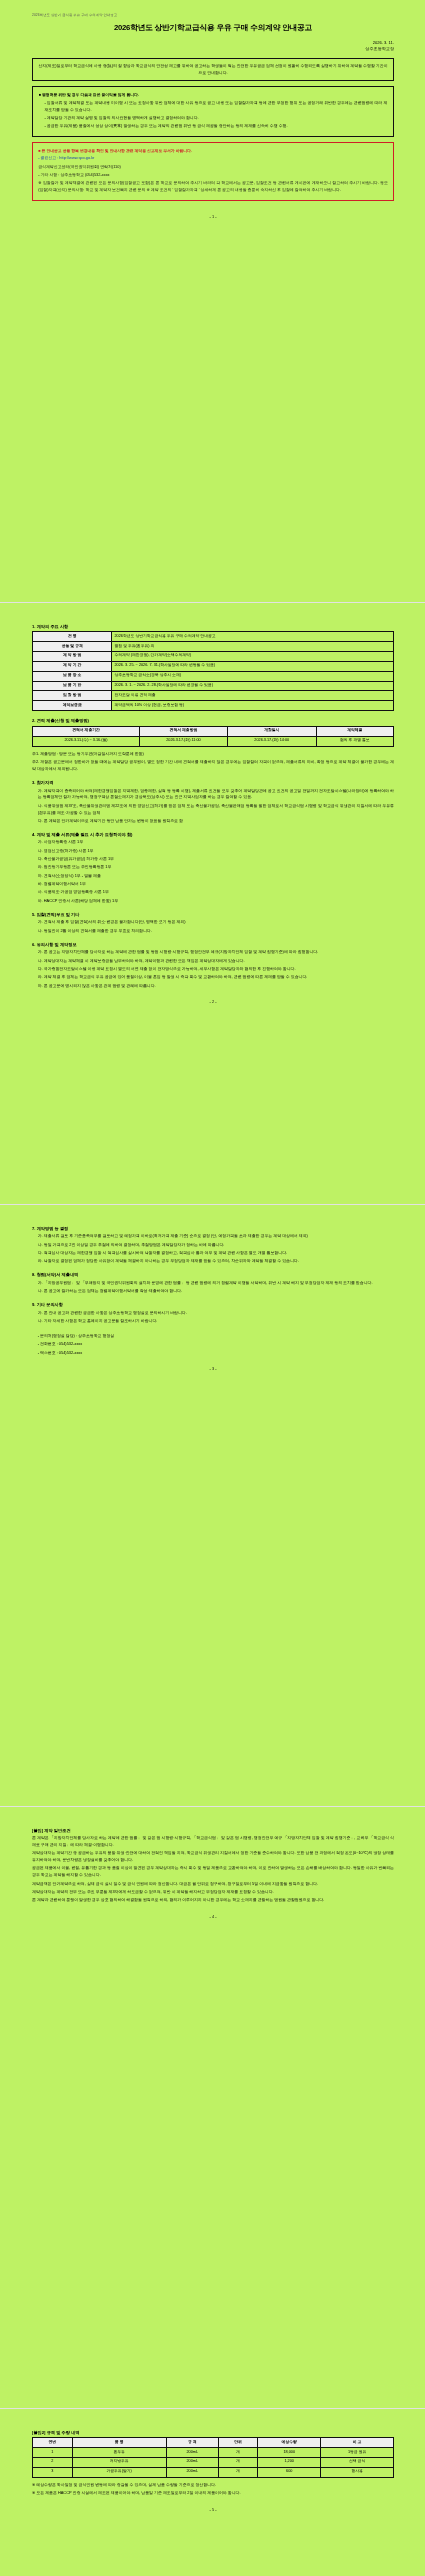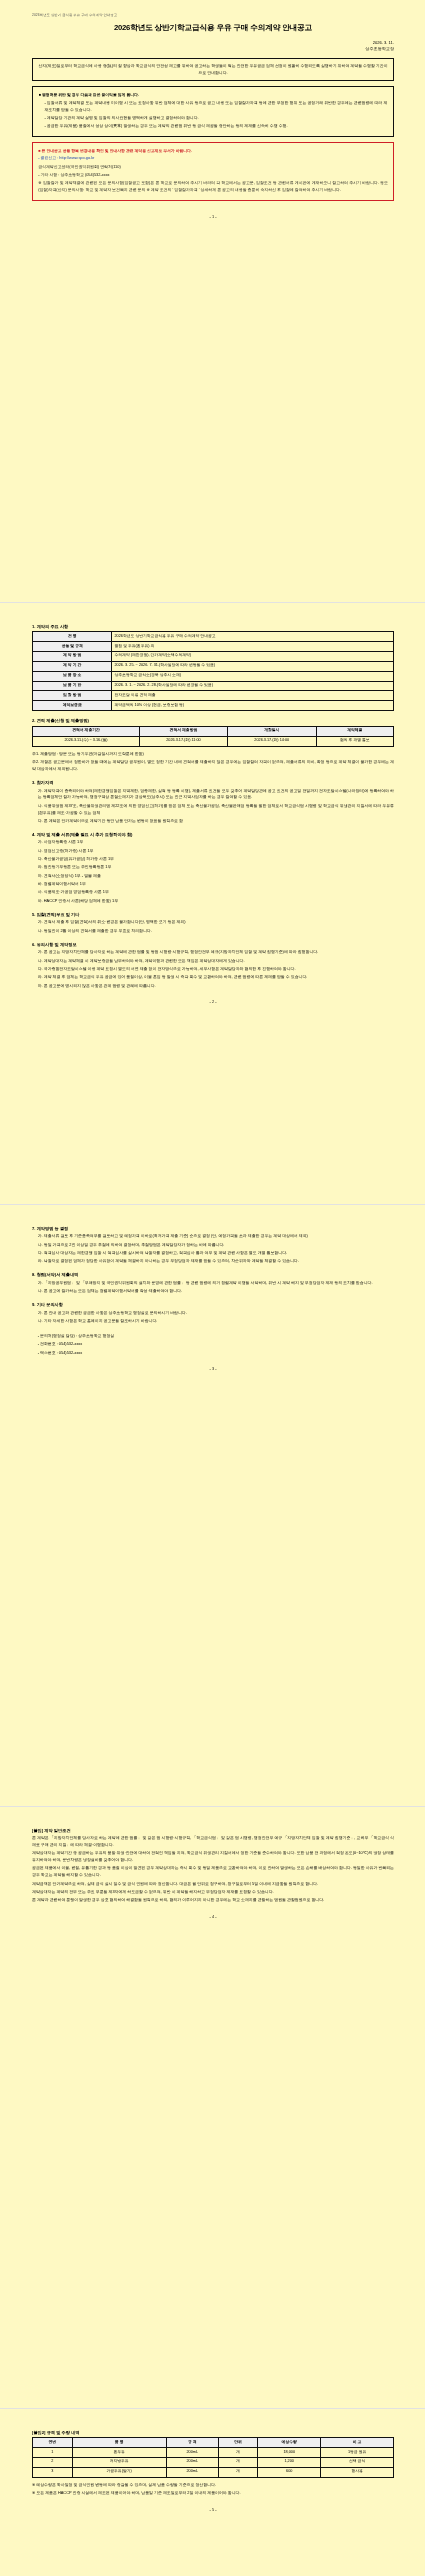--- a/index.html
+++ b/index.html
@@ -5,21 +5,21 @@
   html,body{margin:0;padding:0;background:#d9d9d9;}
   body{font-family:"Liberation Sans","DejaVu Sans",sans-serif;}
   .page{
     width:426px;
     background:#ffffff;
     margin:0 auto;
     position:relative;
   }
   .sheet{
     position:relative;
-    background:#fef9c3;
+    background:#bef264;
     padding:13.4px 32px 0 32px;
     box-sizing:border-box;
   }
   .sheet + .sheet{ border-top:0.5px solid #e2e2e2; }
   .hdr-strip{
     font-size:3.3px;color:#555;letter-spacing:0.1px;margin-bottom:3.1px;
   }
   .doc-title{
     text-align:center;
     font-size:7.7px;

